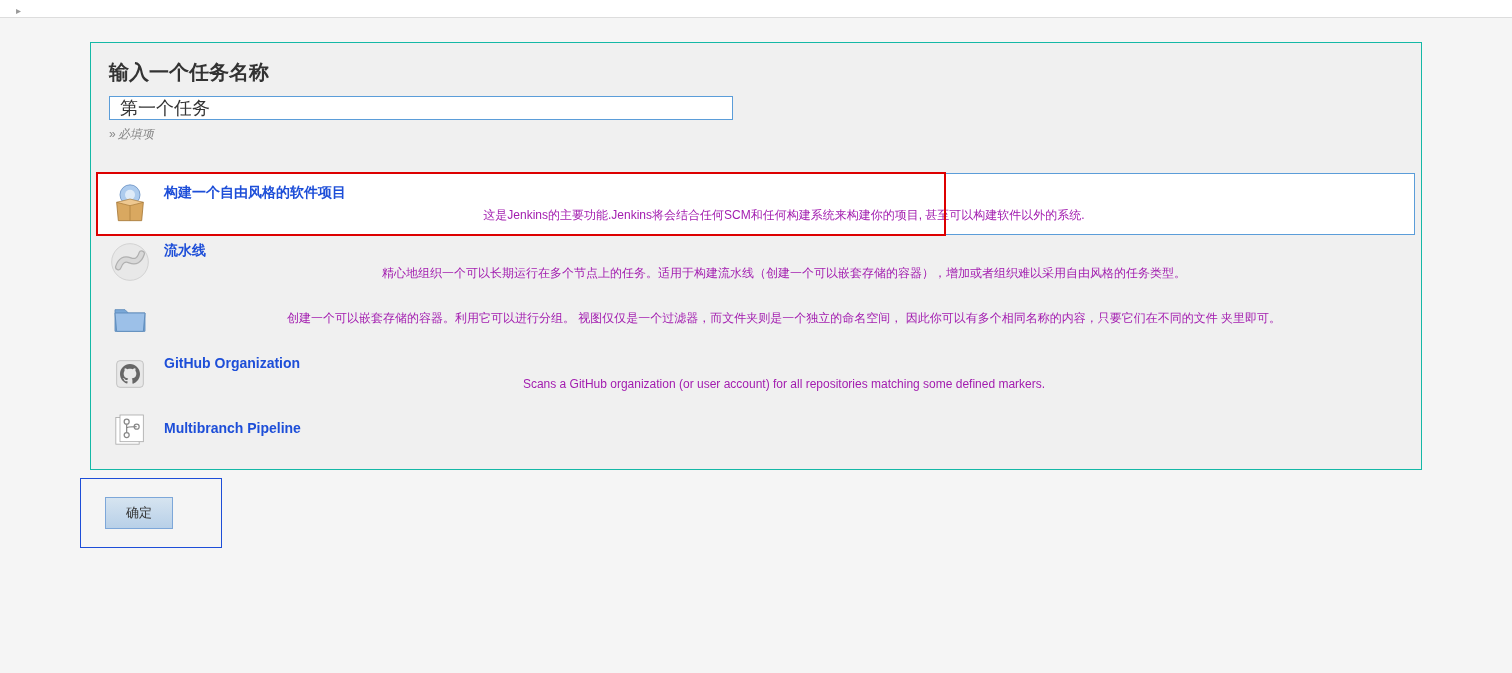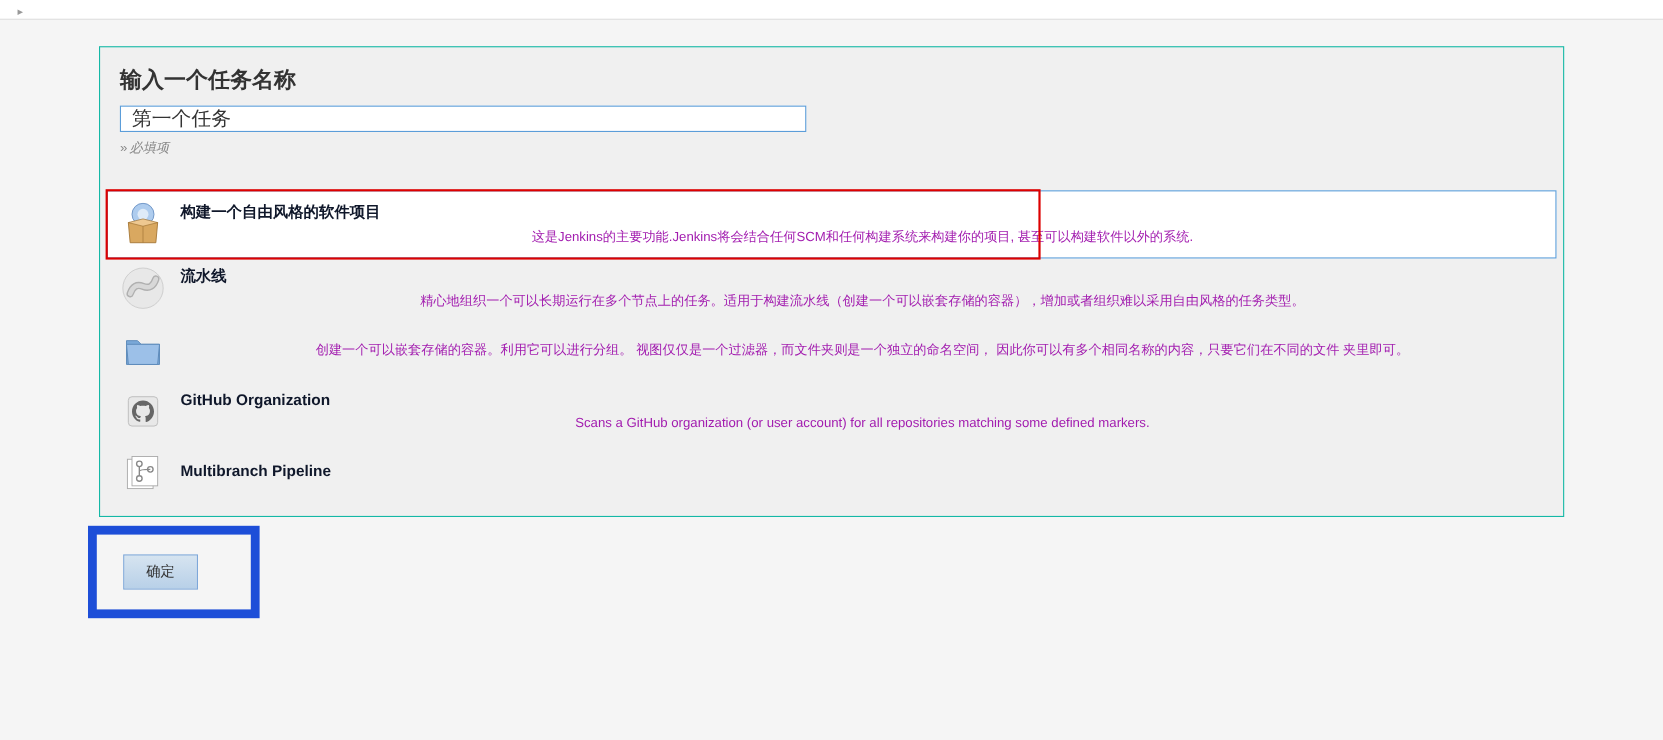--- a/index.html
+++ b/index.html
@@ -80,36 +80,36 @@
     .item-icon svg {
       width: 40px;
       height: 40px;
     }
     .item-text {
       flex: 1;
     }
     .item-title {
       font-size: 14px;
       font-weight: bold;
-      color: #0f172a;
+      color: #1d4ed8;
       margin-bottom: 4px;
     }
     .item-desc {
       font-size: 12px;
       color: #a21caf;
       line-height: 1.5;
       text-align: center;
     }
     .footer-section {
       margin: 8px 0 0 0;
       padding: 0;
       position: relative;
     }
     .footer-highlight {
-      border: 8px solid #1d4ed8;
+      border: 1px solid #1d4ed8;
       display: inline-block;
       background: #f5f5f5;
       padding: 18px 48px 18px 24px;
       margin-left: -10px;
     }
     .ok-button {
       display: inline-block;
       padding: 6px 20px;
       background: linear-gradient(#d6e4f0, #b8d0e8);
       border: 1px solid #7da7d9;

